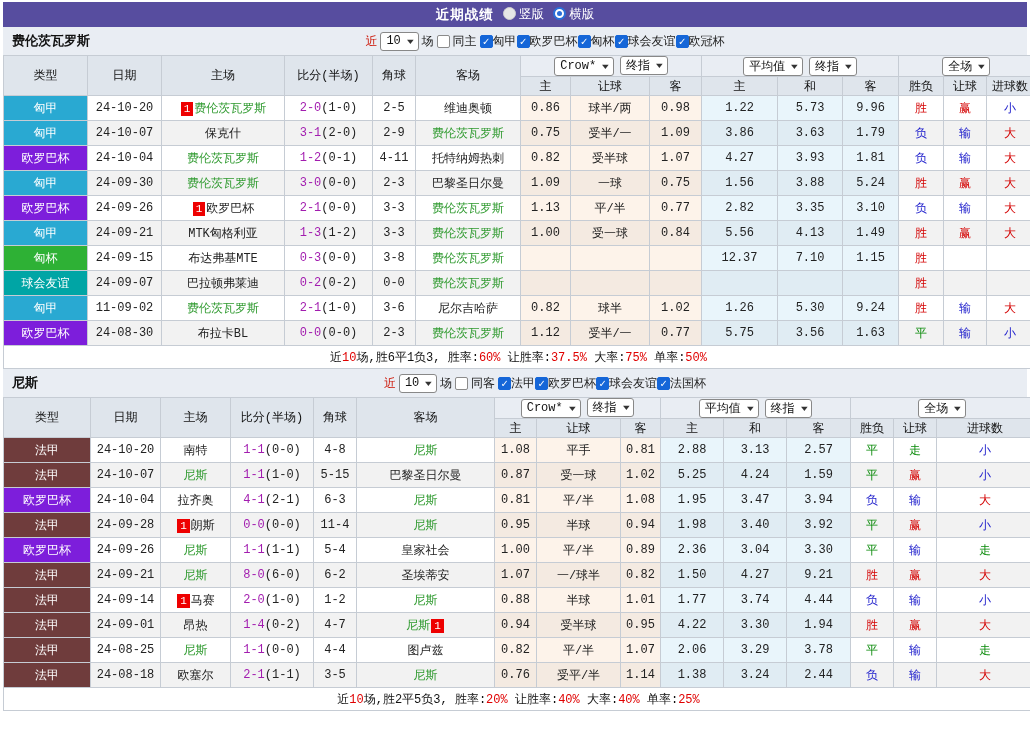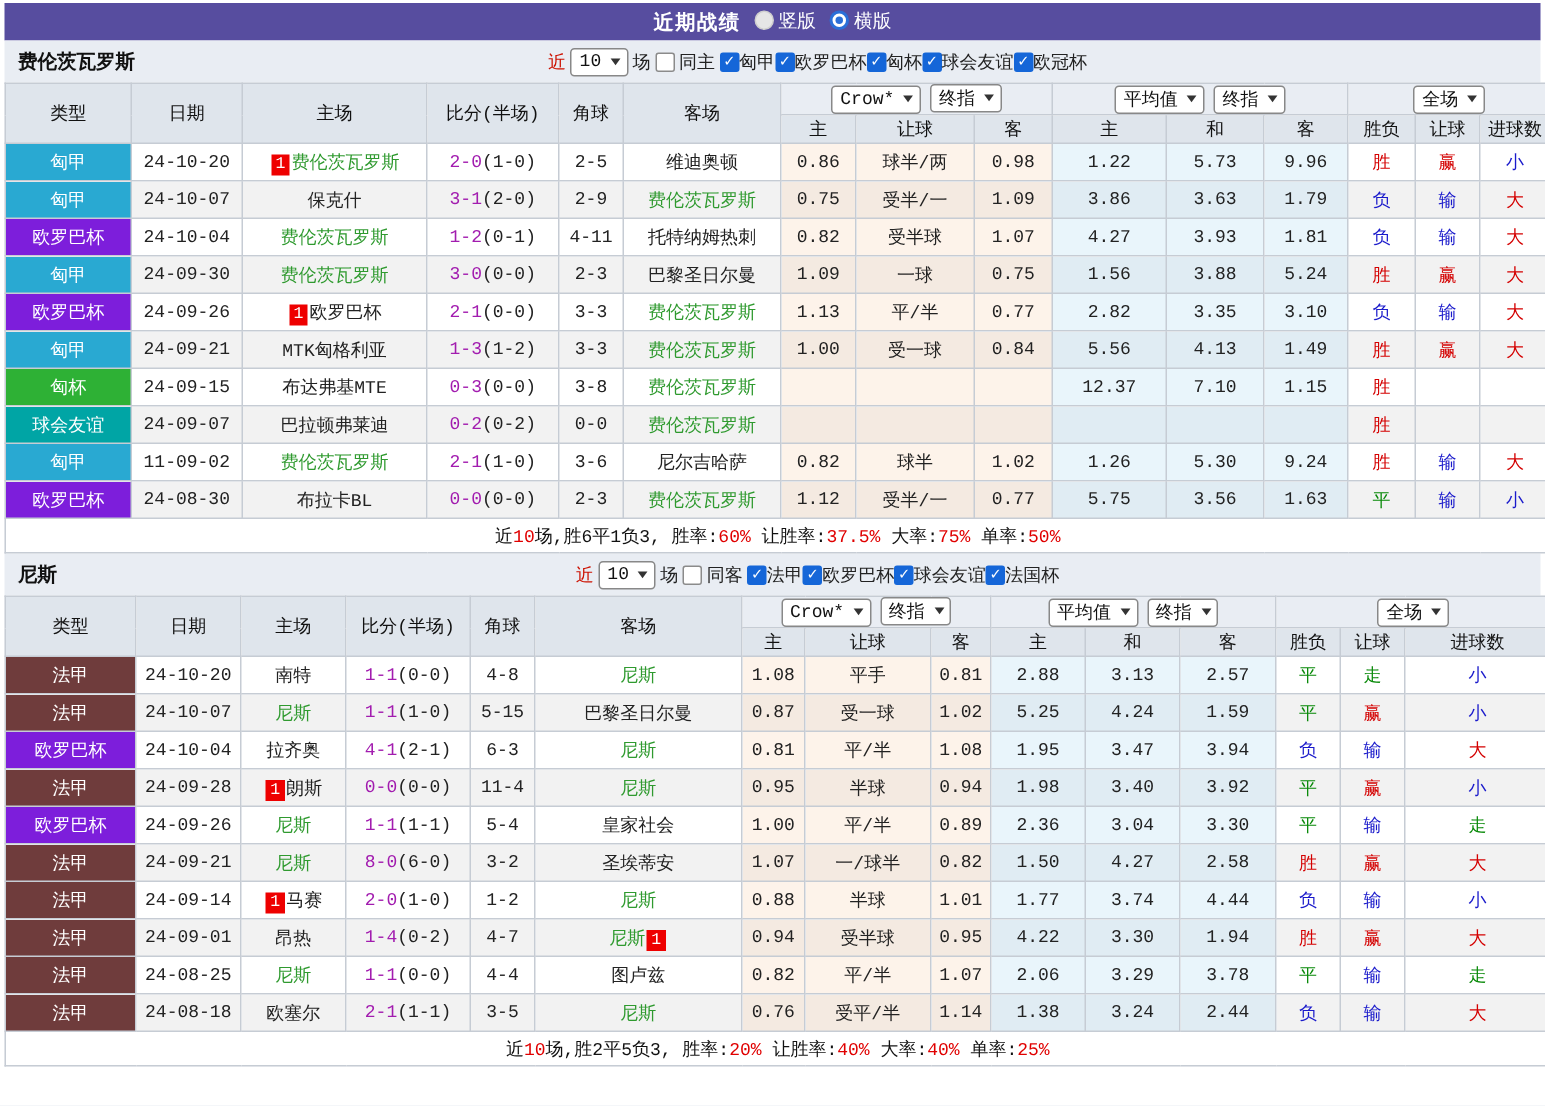--- a/index.html
+++ b/index.html
@@ -539,28 +539,28 @@
             <td class="avgc">3.30</td>
             <td class="resc" style="color: rgb(10, 138, 10);">平</td>
             <td class="resc" style="color: rgb(26, 26, 203);">输</td>
             <td class="resc" style="color: rgb(10, 138, 10);">走</td>
           </tr>
           <tr>
             <td class="type-cell" style="background: rgb(111, 60, 60);">法甲</td>
             <td>24-09-21</td>
             <td><span class="self-team">尼斯</span></td>
             <td><span class="score">8-0</span><span class="half">(6-0)</span></td>
-            <td>3-2</td>
+            <td>6-2</td>
             <td><span>圣埃蒂安</span></td>
             <td class="odds">1.07</td>
             <td class="odds">一/球半</td>
             <td class="odds">0.82</td>
             <td class="avgc">1.50</td>
             <td class="avgc">4.27</td>
-            <td class="avgc">2.58</td>
+            <td class="avgc">9.21</td>
             <td class="resc" style="color: rgb(212, 0, 0);">胜</td>
             <td class="resc" style="color: rgb(212, 0, 0);">赢</td>
             <td class="resc" style="color: rgb(212, 0, 0);">大</td>
           </tr>
           <tr>
             <td class="type-cell" style="background: rgb(111, 60, 60);">法甲</td>
             <td>24-09-14</td>
             <td><span class="rank-badge">1</span><span>马赛</span></td>
             <td><span class="score">2-0</span><span class="half">(1-0)</span></td>
             <td>1-2</td>

